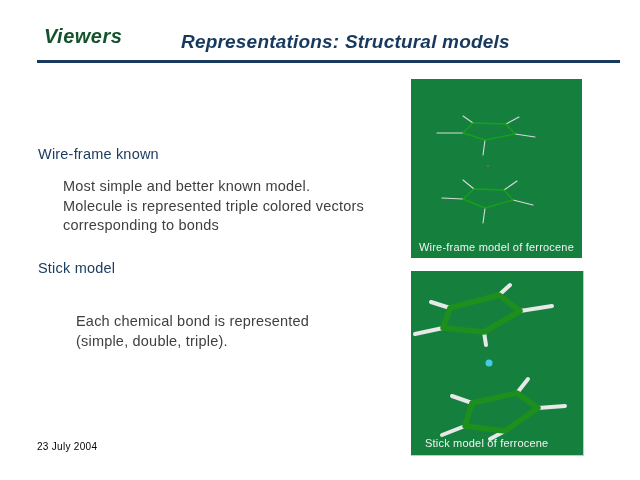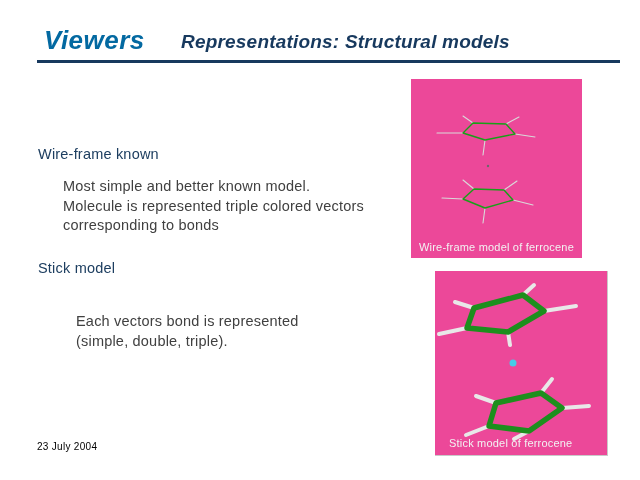--- a/index.html
+++ b/index.html
@@ -4,22 +4,22 @@
 <style>
   html,body{margin:0;padding:0;}
   body{
     width:640px;height:480px;background:#ffffff;position:relative;overflow:hidden;
     font-family:"Liberation Sans","DejaVu Sans",sans-serif;
   }
   .abs{position:absolute;}
   
   .title{
     left:44px;top:25px;
-    font-size:26px;font-weight:bold;font-style:italic;
-    color:#0369a1;letter-spacing:0.5px;
+    font-size:20px;font-weight:bold;font-style:italic;
+    color:#14532d;letter-spacing:0.5px;
   }
   .subtitle{
     left:181px;top:31px;
     font-size:19px;font-weight:bold;font-style:italic;
     color:#17395e;letter-spacing:0.2px;
   }
   .rule{
     left:37px;top:60px;width:583px;height:3px;background:#17395e;
   }
   
@@ -33,24 +33,24 @@
   }
   .para.p1{left:63px;top:177px;}
   .para.p2{left:76px;top:312px;}
   
   .footer-date{
     left:37px;top:441px;font-size:10px;color:#000000;letter-spacing:0.3px;
   }
   
   figure{margin:0;}
   .fig{
-    background:#ec4899;overflow:hidden;
+    background:#15803d;overflow:hidden;
   }
   .fig1{left:411px;top:79px;width:171px;height:179px;}
-  .fig2{left:411px;top:271px;width:172px;height:184px;border-right:1px solid #c9c9c9;border-bottom:1px solid #c9c9c9;margin-left:24px;}
+  .fig2{left:411px;top:271px;width:172px;height:184px;border-right:1px solid #c9c9c9;border-bottom:1px solid #c9c9c9;}
   .fig svg{position:absolute;left:0;top:0;}
   figcaption{
     position:absolute;color:#f2f2f2;font-size:11px;letter-spacing:0.2px;white-space:nowrap;
   }
   .fig1 figcaption{left:8px;bottom:5px;}
   .fig2 figcaption{left:14px;bottom:6px;}
 </style>
 </head>
 <body>
 
@@ -60,21 +60,21 @@
 
 <div class="abs sec-heading wf">Wire-frame known</div>
 <div class="abs para p1">
   <div>Most simple and better known model.</div>
   <div>Molecule is represented triple colored vectors</div>
   <div>corresponding to bonds</div>
 </div>
 
 <div class="abs sec-heading st">Stick model</div>
 <div class="abs para p2">
-  <div>Each vectors bond is represented</div>
+  <div>Each chemical bond is represented</div>
   <div>(simple, double, triple).</div>
 </div>
 
 <figure class="abs fig fig1">
   <svg width="171" height="179" viewBox="0 0 171 179">
 
     <g stroke="#d9d9d9" stroke-width="1.1" stroke-linecap="round">
       <line x1="62" y1="44" x2="52" y2="37"></line>
       <line x1="95" y1="45" x2="108" y2="38"></line>
       <line x1="104" y1="55" x2="124" y2="58"></line>

